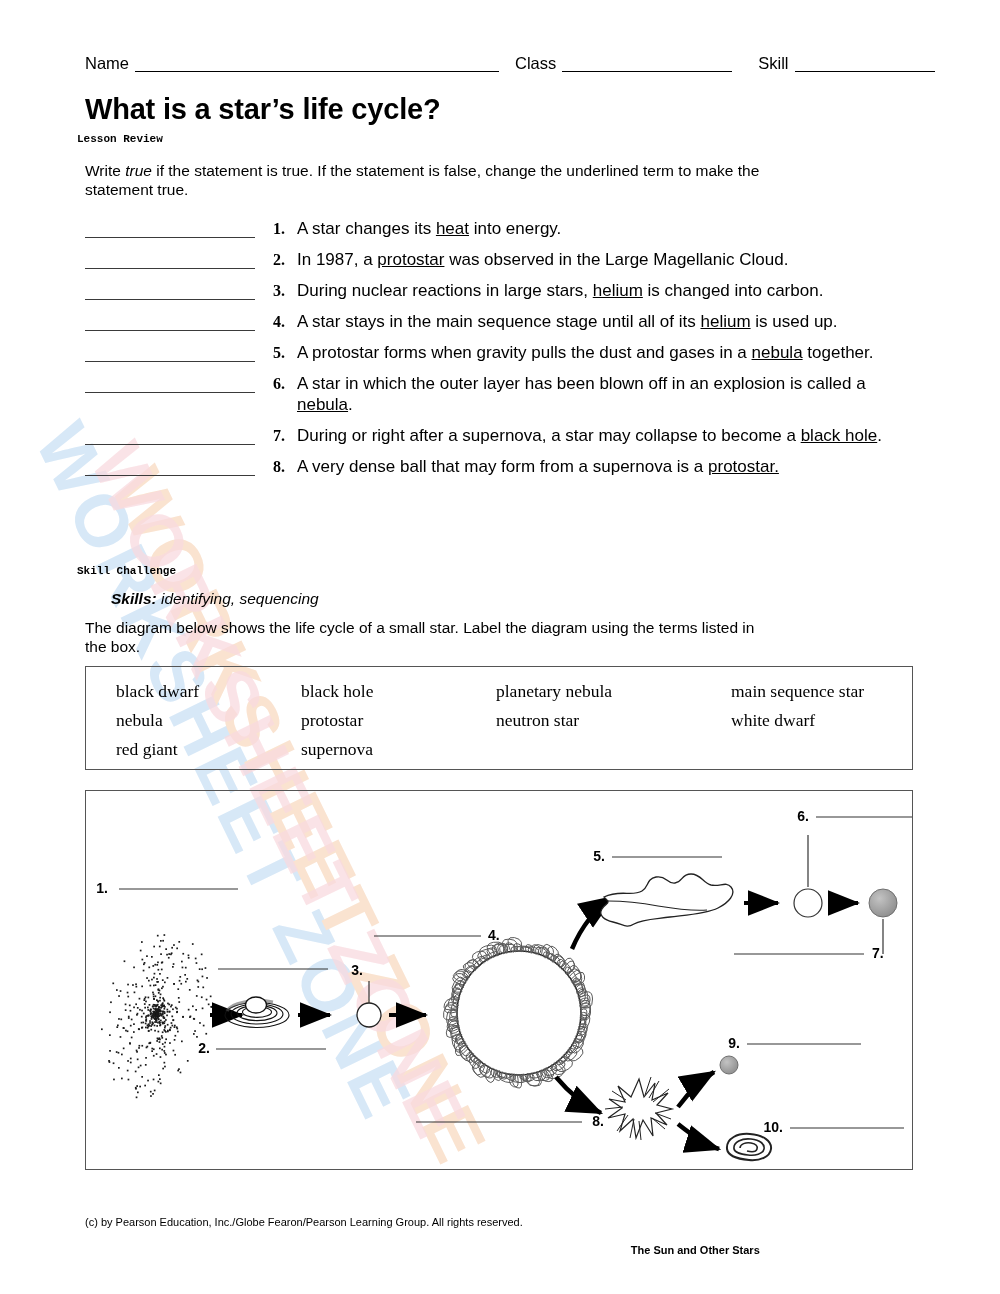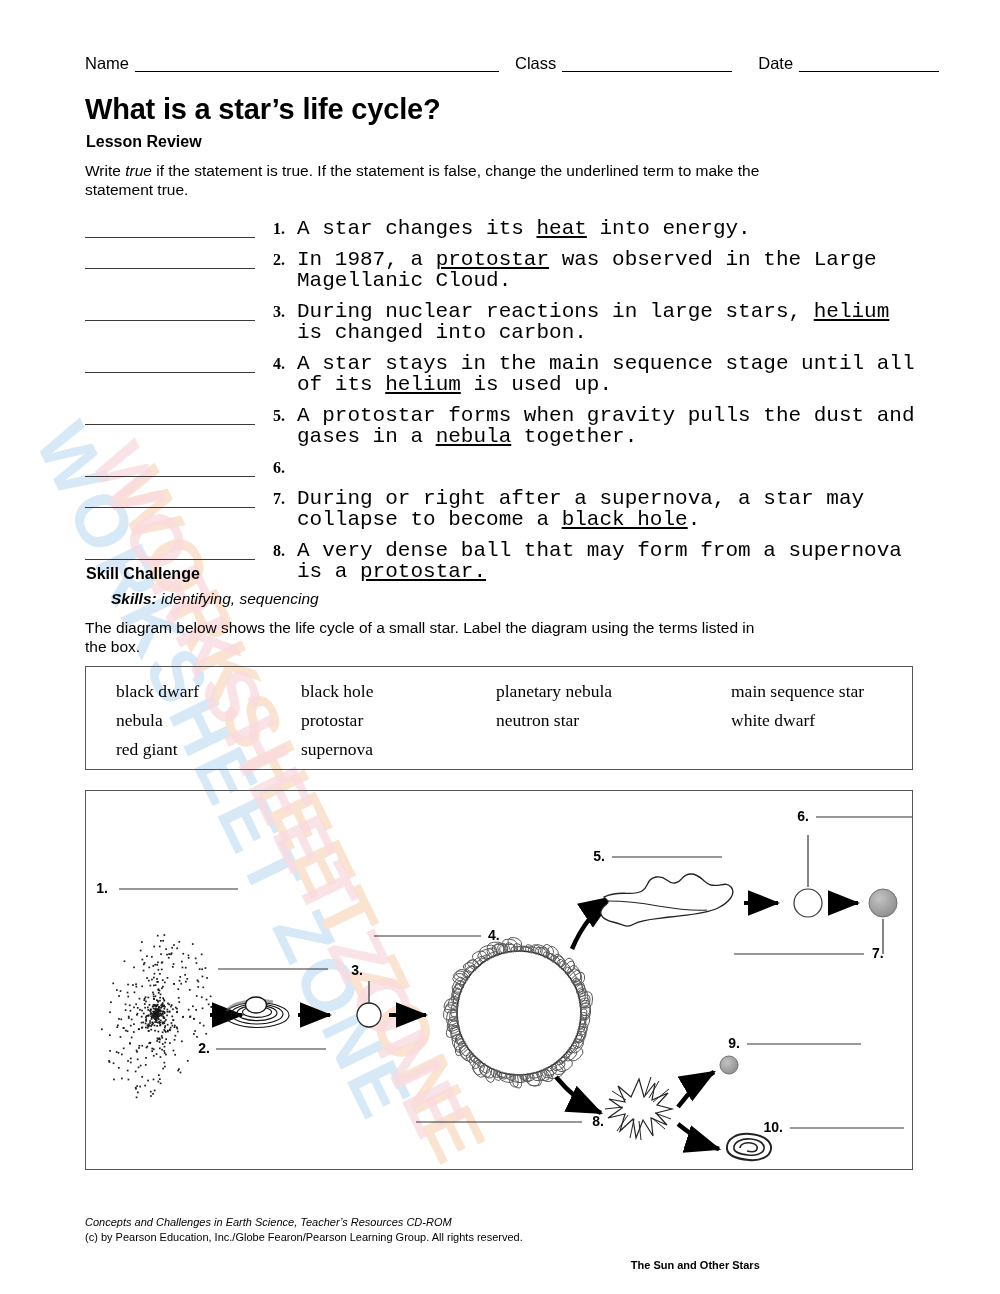--- a/index.html
+++ b/index.html
@@ -66,23 +66,24 @@
   
   .doc-title {
     position: absolute;
     left: 85px; top: 93px;
     font-size: 29px;
     font-weight: bold;
     letter-spacing: -0.2px;
   }
   .sec-head {
     position: absolute;
-    left: 86px;
-    font-size: 16px;
+    left: 77px;
+    font-size: 11px;
     font-weight: bold;
+    font-family: Liberation Mono, monospace;
   }
   #lesson-review { top: 133px; }
   #skill-challenge { top: 565px; }
 
   .skills-line {
     position: absolute;
     left: 85px; top: 590px;
     font-size: 15.5px;
     font-style: italic;
     margin-left: 26px;
@@ -118,22 +119,22 @@
   }
   .st-num {
     flex: 0 0 24px;
     font-family: "Liberation Serif", serif;
     font-weight: bold;
     font-size: 16px;
     line-height: 21px;
   }
   .st-text {
     flex: 1 1 auto;
-    font-family: Liberation Mono, monospace;
-    font-size: 21px;
+    font-family: Liberation Sans, sans-serif;
+    font-size: 17px;
     line-height: 21px;
   }
   .st-text u { text-decoration: underline; }
 
   
   #wordbank {
     position: absolute;
     left: 85px; top: 666px;
     width: 828px; height: 104px;
     border: 1px solid #555;
@@ -198,21 +199,21 @@
   <div class="wm-text" style="left:150px; top:430px; font-size:74px; color:#f9dadf; opacity:0.75; transform:rotate(64deg); transform-origin: left top;">WORKSHEET ZONE</div>
 </div>
 
 <div class="page">
 
   <div class="idrow">
     <span class="lbl">Name</span>
     <span class="rule name"></span>
     <span class="lbl class">Class</span>
     <span class="rule class"></span>
-    <span class="lbl date">Date</span>
+    <span class="lbl date">Skill</span>
     <span class="rule date"></span>
   </div>
 
   <div class="doc-title">What is a star’s life cycle?</div>
 
   <div class="sec-head" id="lesson-review">Lesson Review</div>
 
   <div class="instruct" id="lr-instruct">
     <span>Write </span><i>true</i><span> if the statement is true. If the statement is false, change the underlined term to make the statement true.</span>
   </div>
@@ -239,20 +240,21 @@
         <div class="st-text"><span>A star stays in the main sequence stage until all of its </span><u>helium</u><span> is used up.</span></div>
       </div>
       <div class="st-row">
         <div class="st-blank"></div>
         <div class="st-num">5.</div>
         <div class="st-text"><span>A protostar forms when gravity pulls the dust and gases in a </span><u>nebula</u><span> together.</span></div>
       </div>
       <div class="st-row">
         <div class="st-blank"></div>
         <div class="st-num">6.</div>
+        <div class="st-text"><span>A star in which the outer layer has been blown off in an explosion is called a </span><u>nebula</u><span>.</span></div>
       </div>
       <div class="st-row">
         <div class="st-blank"></div>
         <div class="st-num">7.</div>
         <div class="st-text"><span>During or right after a supernova, a star may collapse to become a </span><u>black hole</u><span>.</span></div>
       </div>
       <div class="st-row">
         <div class="st-blank"></div>
         <div class="st-num">8.</div>
         <div class="st-text"><span>A very dense ball that may form from a supernova is a </span><u>protostar.</u><span></span></div>
@@ -1120,20 +1122,19 @@
                  C15,8 7,10 0,9 C-7,8 -13,7 -14,3 Z" fill="#fff" stroke="#222" stroke-width="1.6"></path>
         <path d="M-8,2 C-8,-2 -2,-4 3,-3 C8,-2 10,0 9,3 C8,6 3,6 -1,5" fill="none" stroke="#222" stroke-width="1.6"></path>
       </g>
       <line x1="704" y1="337" x2="818" y2="337" stroke="#333" stroke-width="1.2"></line>
       <text class="dlabel" x="697" y="341" text-anchor="end">10.</text>
 
     </svg>
   </div>
 
   <div id="footer">
-    <div class="f1">Concepts and Challenges in Earth Science, Teacher’s Resources CD-ROM</div>
     <div class="f2row">
       <span class="f2">(c) by Pearson Education, Inc./Globe Fearon/Pearson Learning Group. All rights reserved.</span>
       <span class="f3">The Sun and Other Stars</span>
     </div>
   </div>
 
 </div>
 
 </body></html>

